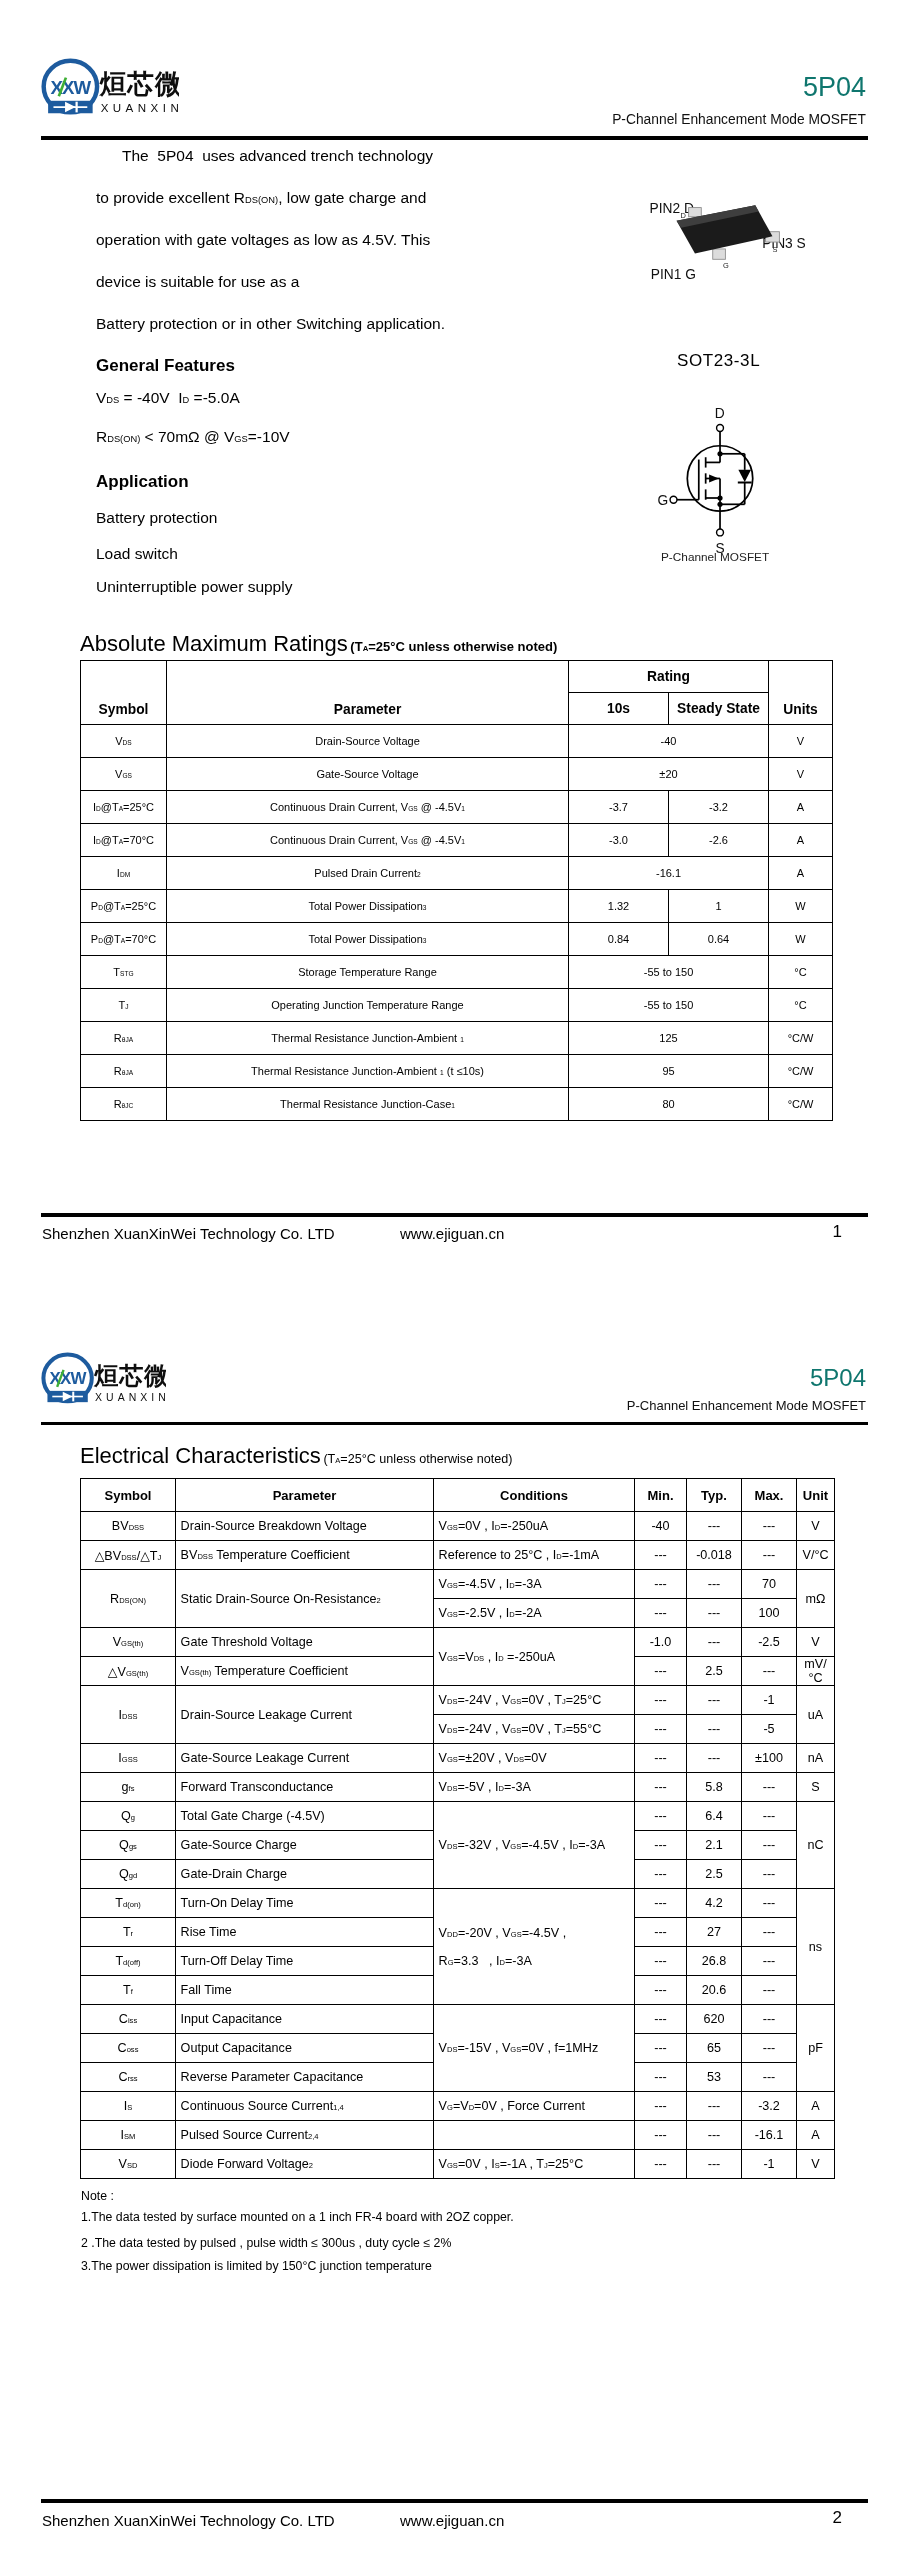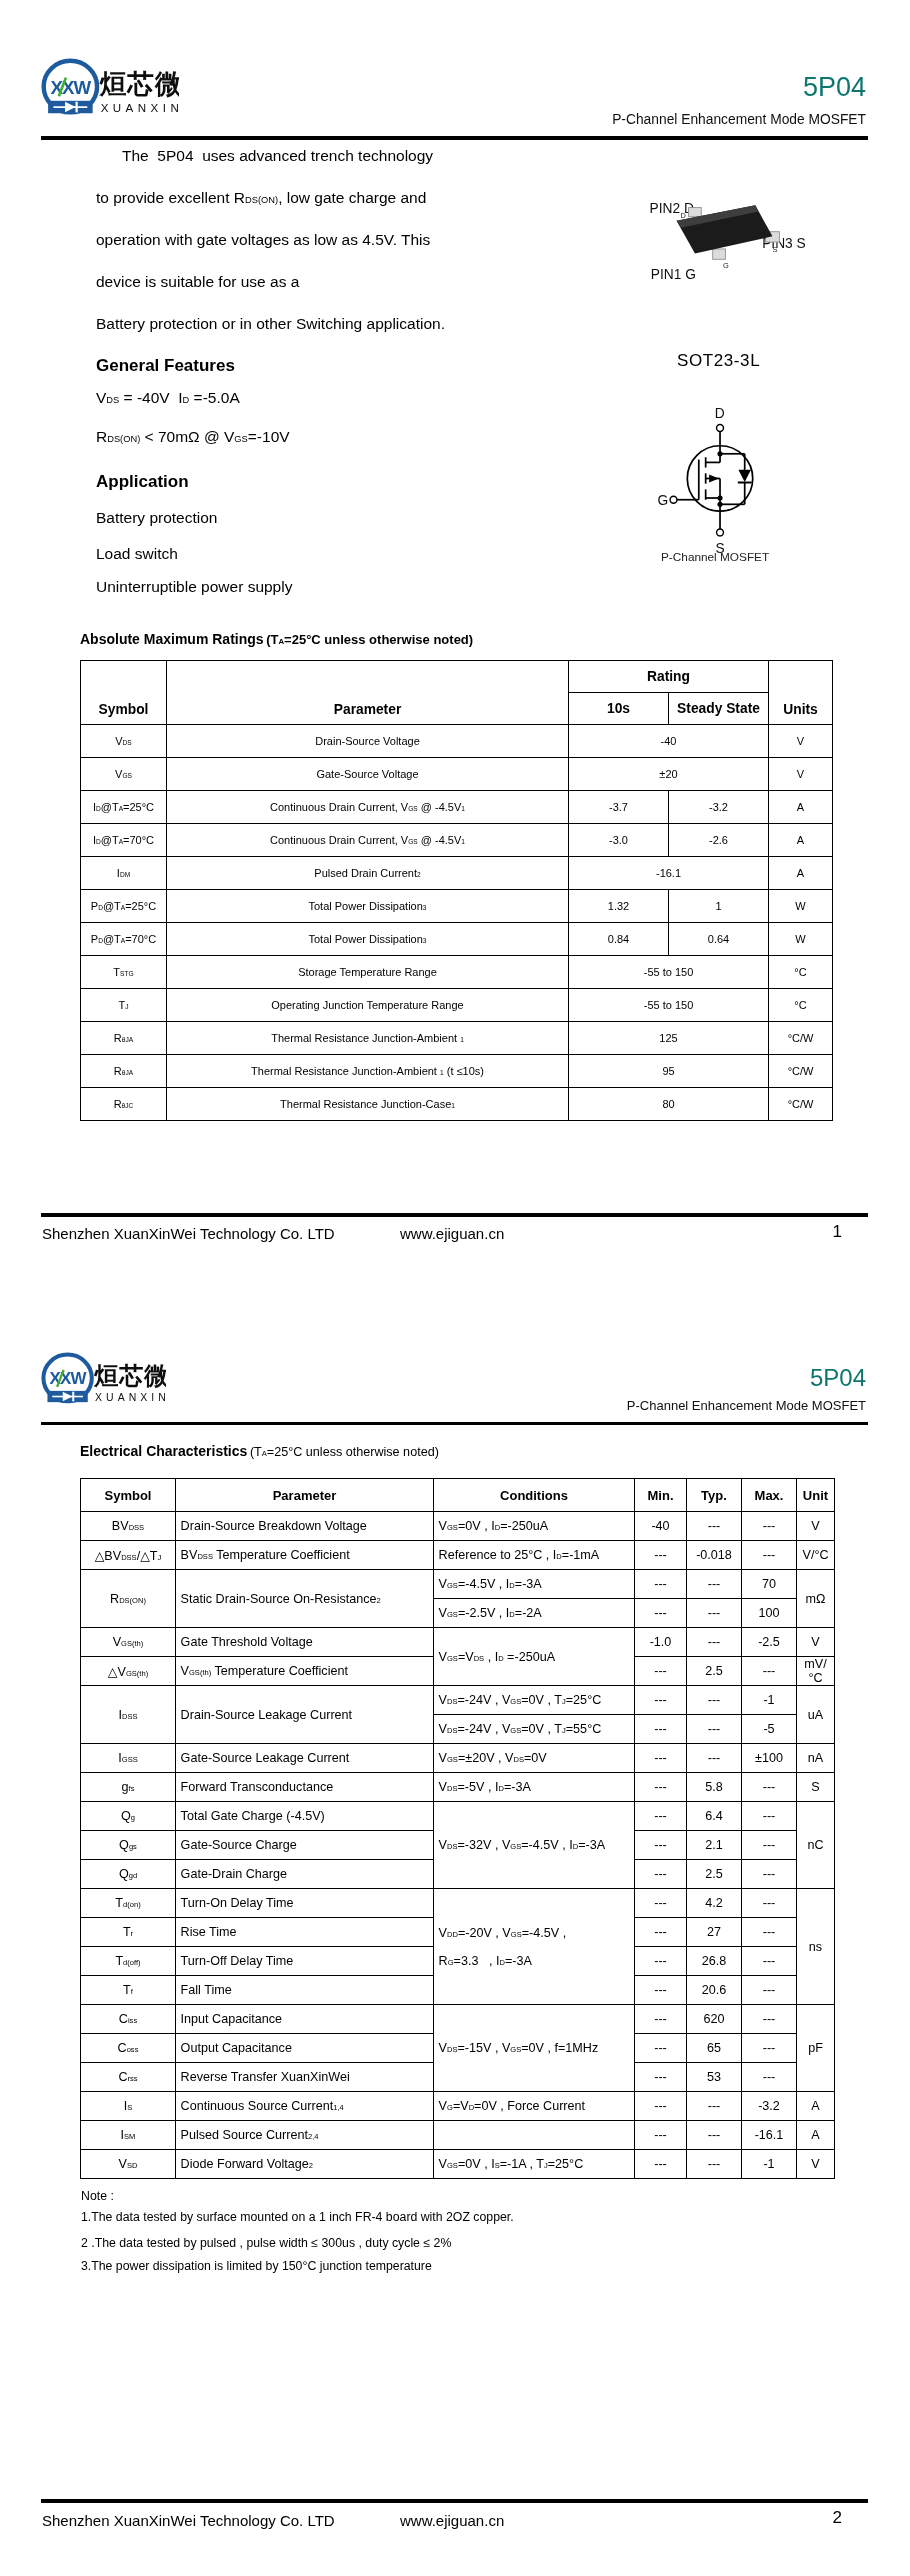--- a/index.html
+++ b/index.html
@@ -9,21 +9,21 @@
   .rule{position:absolute;background:#000;}
   sub{font-size:60%;line-height:0;vertical-align:-14%;}
   sup{font-size:60%;line-height:0;vertical-align:40%;}
   .part-number{font-size:27px;color:#0f766e;}
   .part-subtitle{font-size:13.8px;color:#111;}
   .right{text-align:right;}
   .intro p{margin:0 0 24px 0;font-size:15.5px;line-height:18px;}
   .indent{text-indent:26px;}
   .sec-head{font-size:17px;font-weight:bold;}
   .body-line{font-size:15.5px;}
-  .title-big{font-size:14px;font-weight:bold;}
+  .title-big{font-size:22px;font-weight:normal;}
   .title-small{font-size:13px;font-weight:600;}
   .title-small.lite{font-weight:normal;font-size:12.6px;}
   table.ds{border-collapse:collapse;table-layout:fixed;background:#fff;border:1.7px solid #000;}
   table.ds th,table.ds td{border:1.1px solid #000;border-top-width:1.7px;border-bottom-width:1.7px;
       text-align:center;padding:0 2.3px;overflow:hidden;}
   table.amr{width:753px;}
   table.amr th{font-weight:bold;font-size:13.8px;}
   table.amr td{font-size:11px;}
   table.amr thead tr{height:32px;}
   table.amr tbody tr{height:33px;}
@@ -431,21 +431,21 @@
         </tr>
         <tr>
           <td>C<sub>oss</sub></td>
           <td class="L">Output Capacitance</td>
           <td>---</td>
           <td>65</td>
           <td>---</td>
         </tr>
         <tr>
           <td>C<sub>rss</sub></td>
-          <td class="L">Reverse Transfer XuanXinWei</td>
+          <td class="L">Reverse Parameter Capacitance</td>
           <td>---</td>
           <td>53</td>
           <td>---</td>
         </tr>
         <tr>
           <td>I<sub>S</sub></td>
           <td class="L">Continuous Source Current<sup>1,4</sup></td>
           <td class="L">V<sub>G</sub>=V<sub>D</sub>=0V , Force Current</td>
           <td>---</td>
           <td>---</td>

